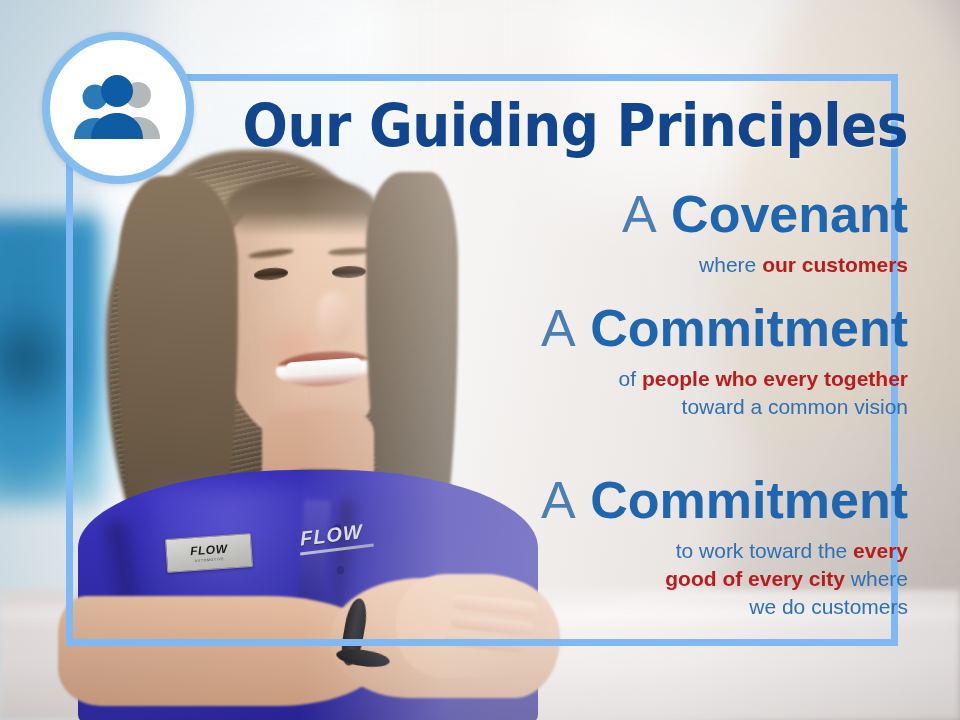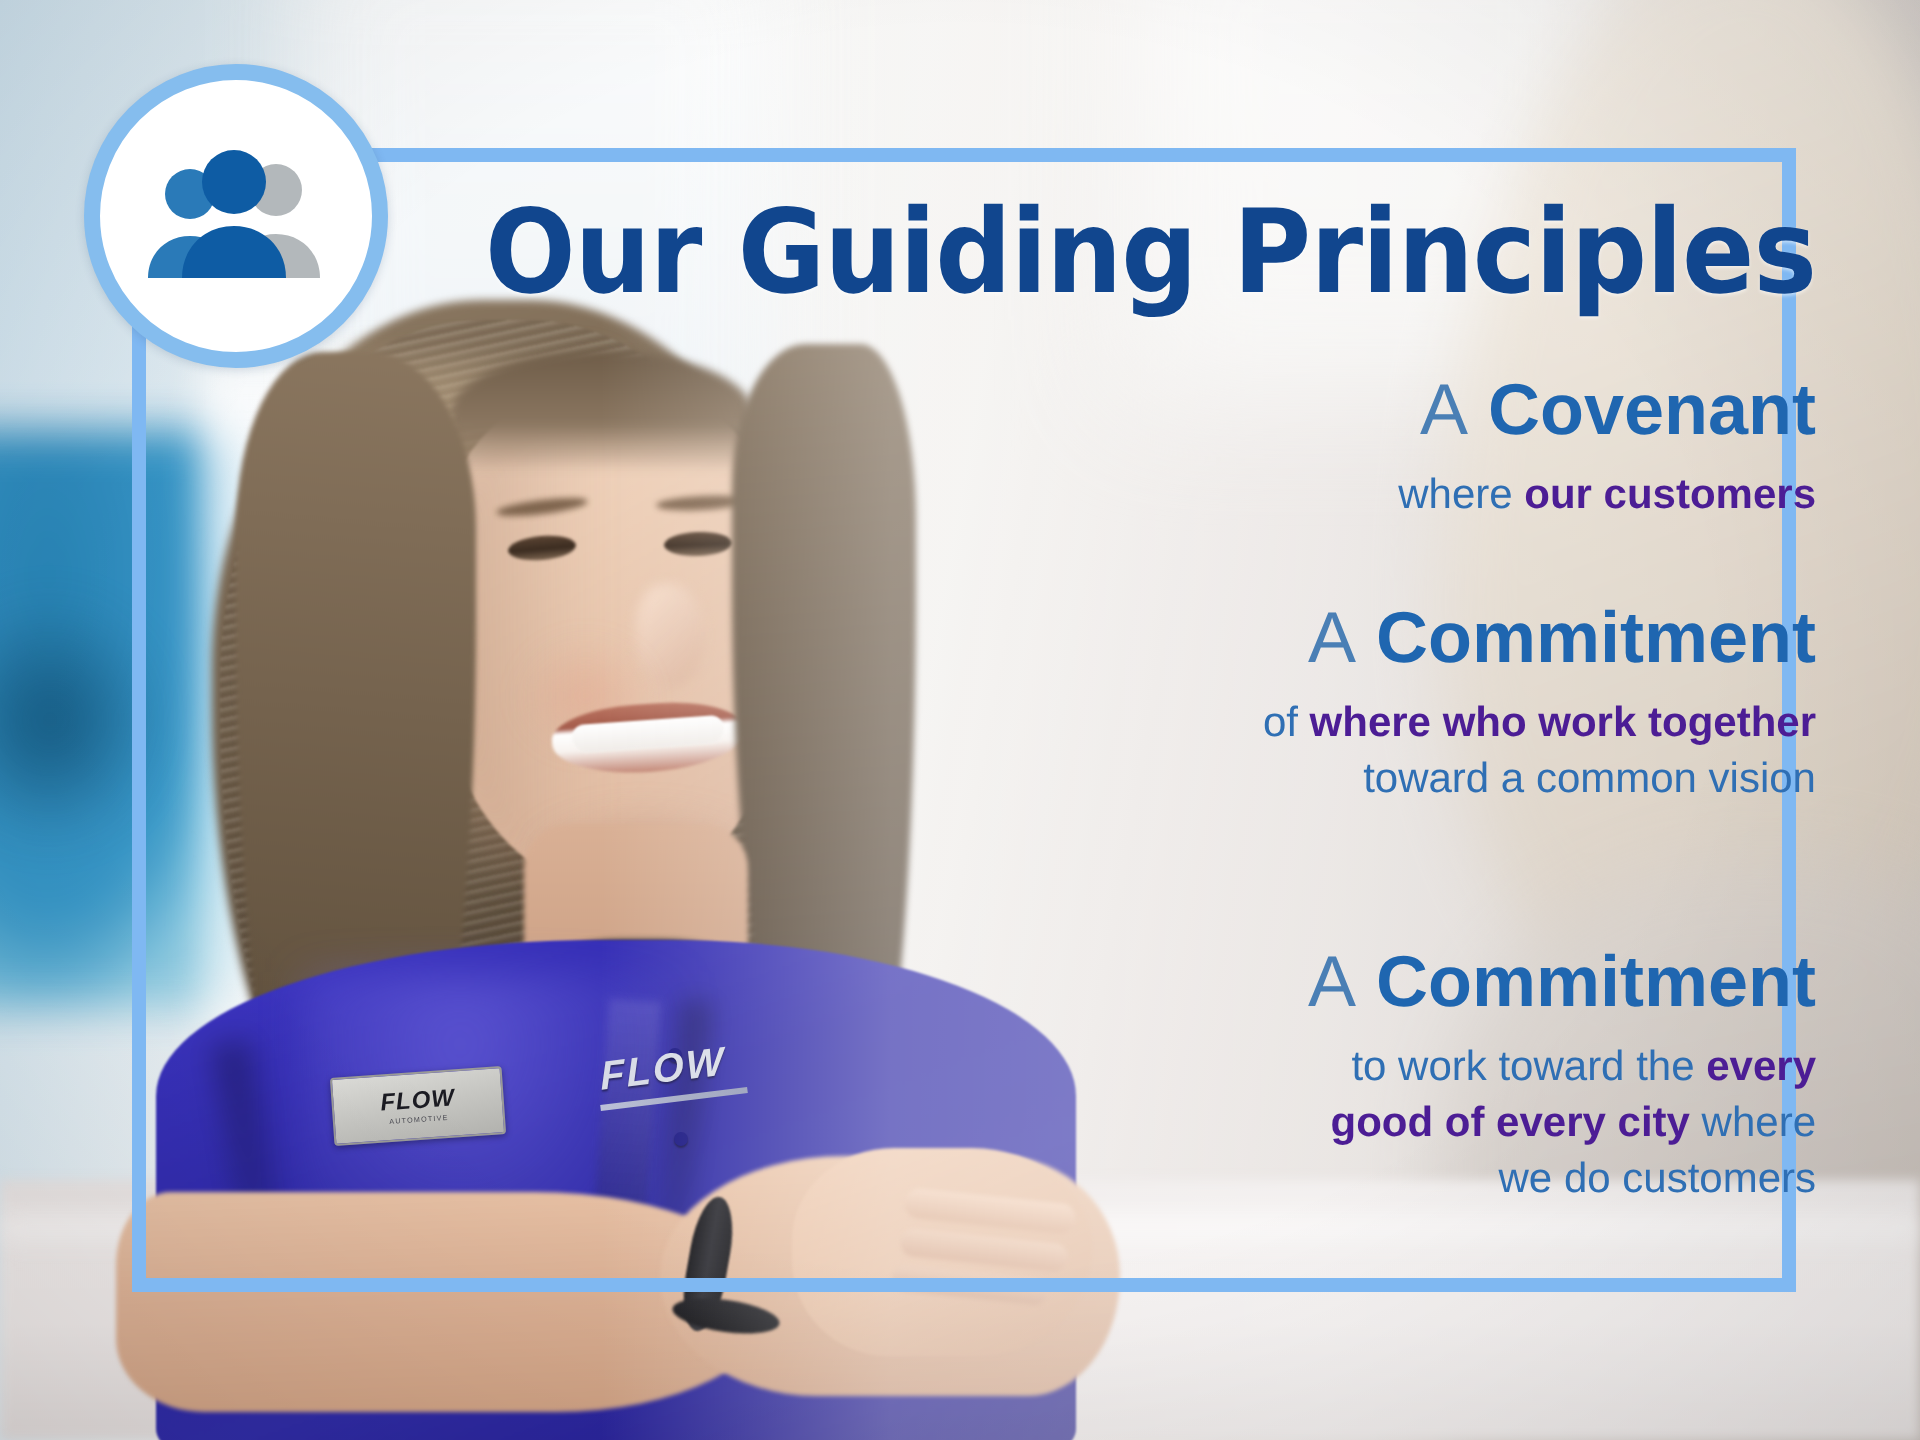--- a/index.html
+++ b/index.html
@@ -334,34 +334,34 @@
     font-family:"DejaVu Sans","Liberation Sans",sans-serif;
     transform:scaleX(.92);
     transform-origin:right center;
     line-height:1.05;
     text-shadow:0 1px 2px rgba(255,255,255,.55);
   }
 
   .principle { position:absolute; right:52px; text-align:right; }
 
   .p-head {
-    font-size:36px; line-height:1.08;
+    font-size:52px; line-height:1.08;
     color:#2a6fb8;
     white-space:nowrap;
   }
   .p-head .art { font-weight:300; color:#4a7fb5; }
   .p-head .word { font-weight:bold; color:#1f66b0; }
 
   .p-sub {
     font-size:21px; line-height:1.34;
     color:#2f6fb4;
     margin-top:9px;
     font-weight:normal;
   }
-  .p-sub b { font-weight:bold; color:#4c1d95; }
+  .p-sub b { font-weight:bold; color:#b91c1c; }
 
   #p1 { top:186px; }
   #p2 { top:300px; }
   #p3 { top:472px; }
 
 </style>
 </head>
 <body>
 
 <div class="stage">
@@ -458,21 +458,21 @@
         <span>where </span><b>our customers</b>
       </div>
     </div>
 
     <div class="principle" id="p2">
       <div class="p-head">
         <span class="art">A</span>
         <span class="word">Commitment</span>
       </div>
       <div class="p-sub">
-        <span>of </span><b>where who work together</b><br>
+        <span>of </span><b>people who every together</b><br>
         <span>toward a common vision</span>
       </div>
     </div>
 
     <div class="principle" id="p3">
       <div class="p-head">
         <span class="art">A</span>
         <span class="word">Commitment</span>
       </div>
       <div class="p-sub">

